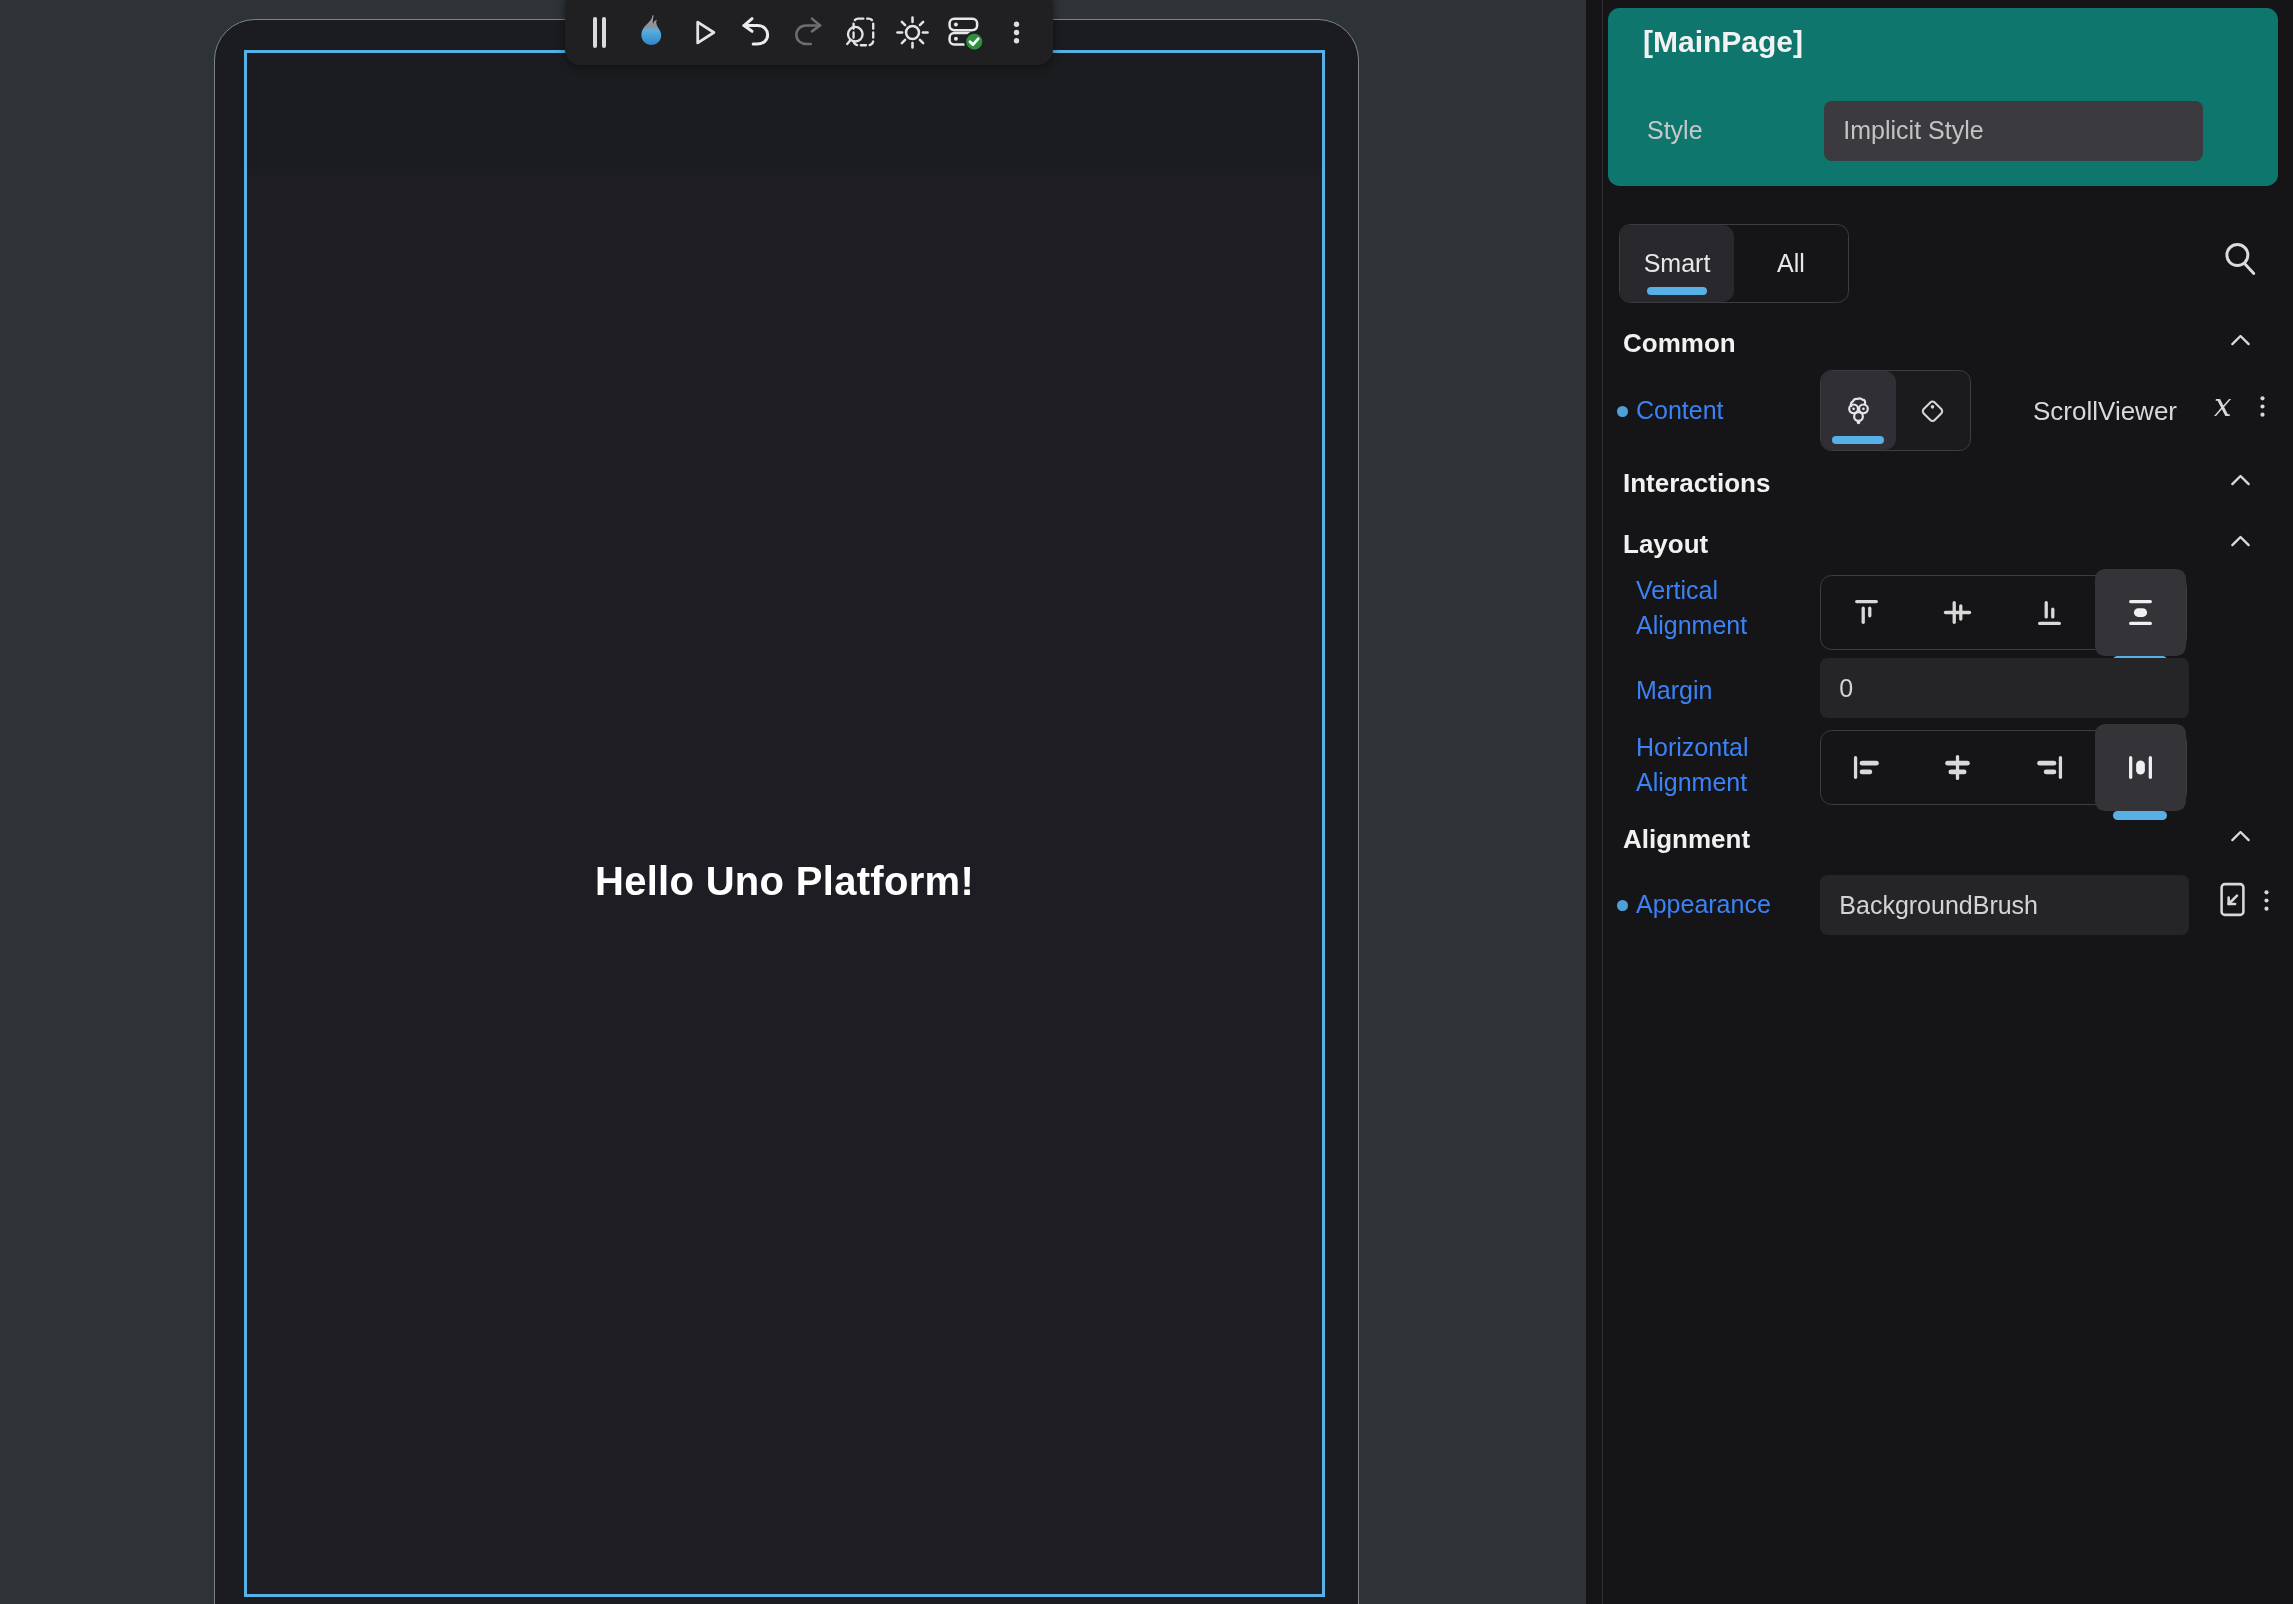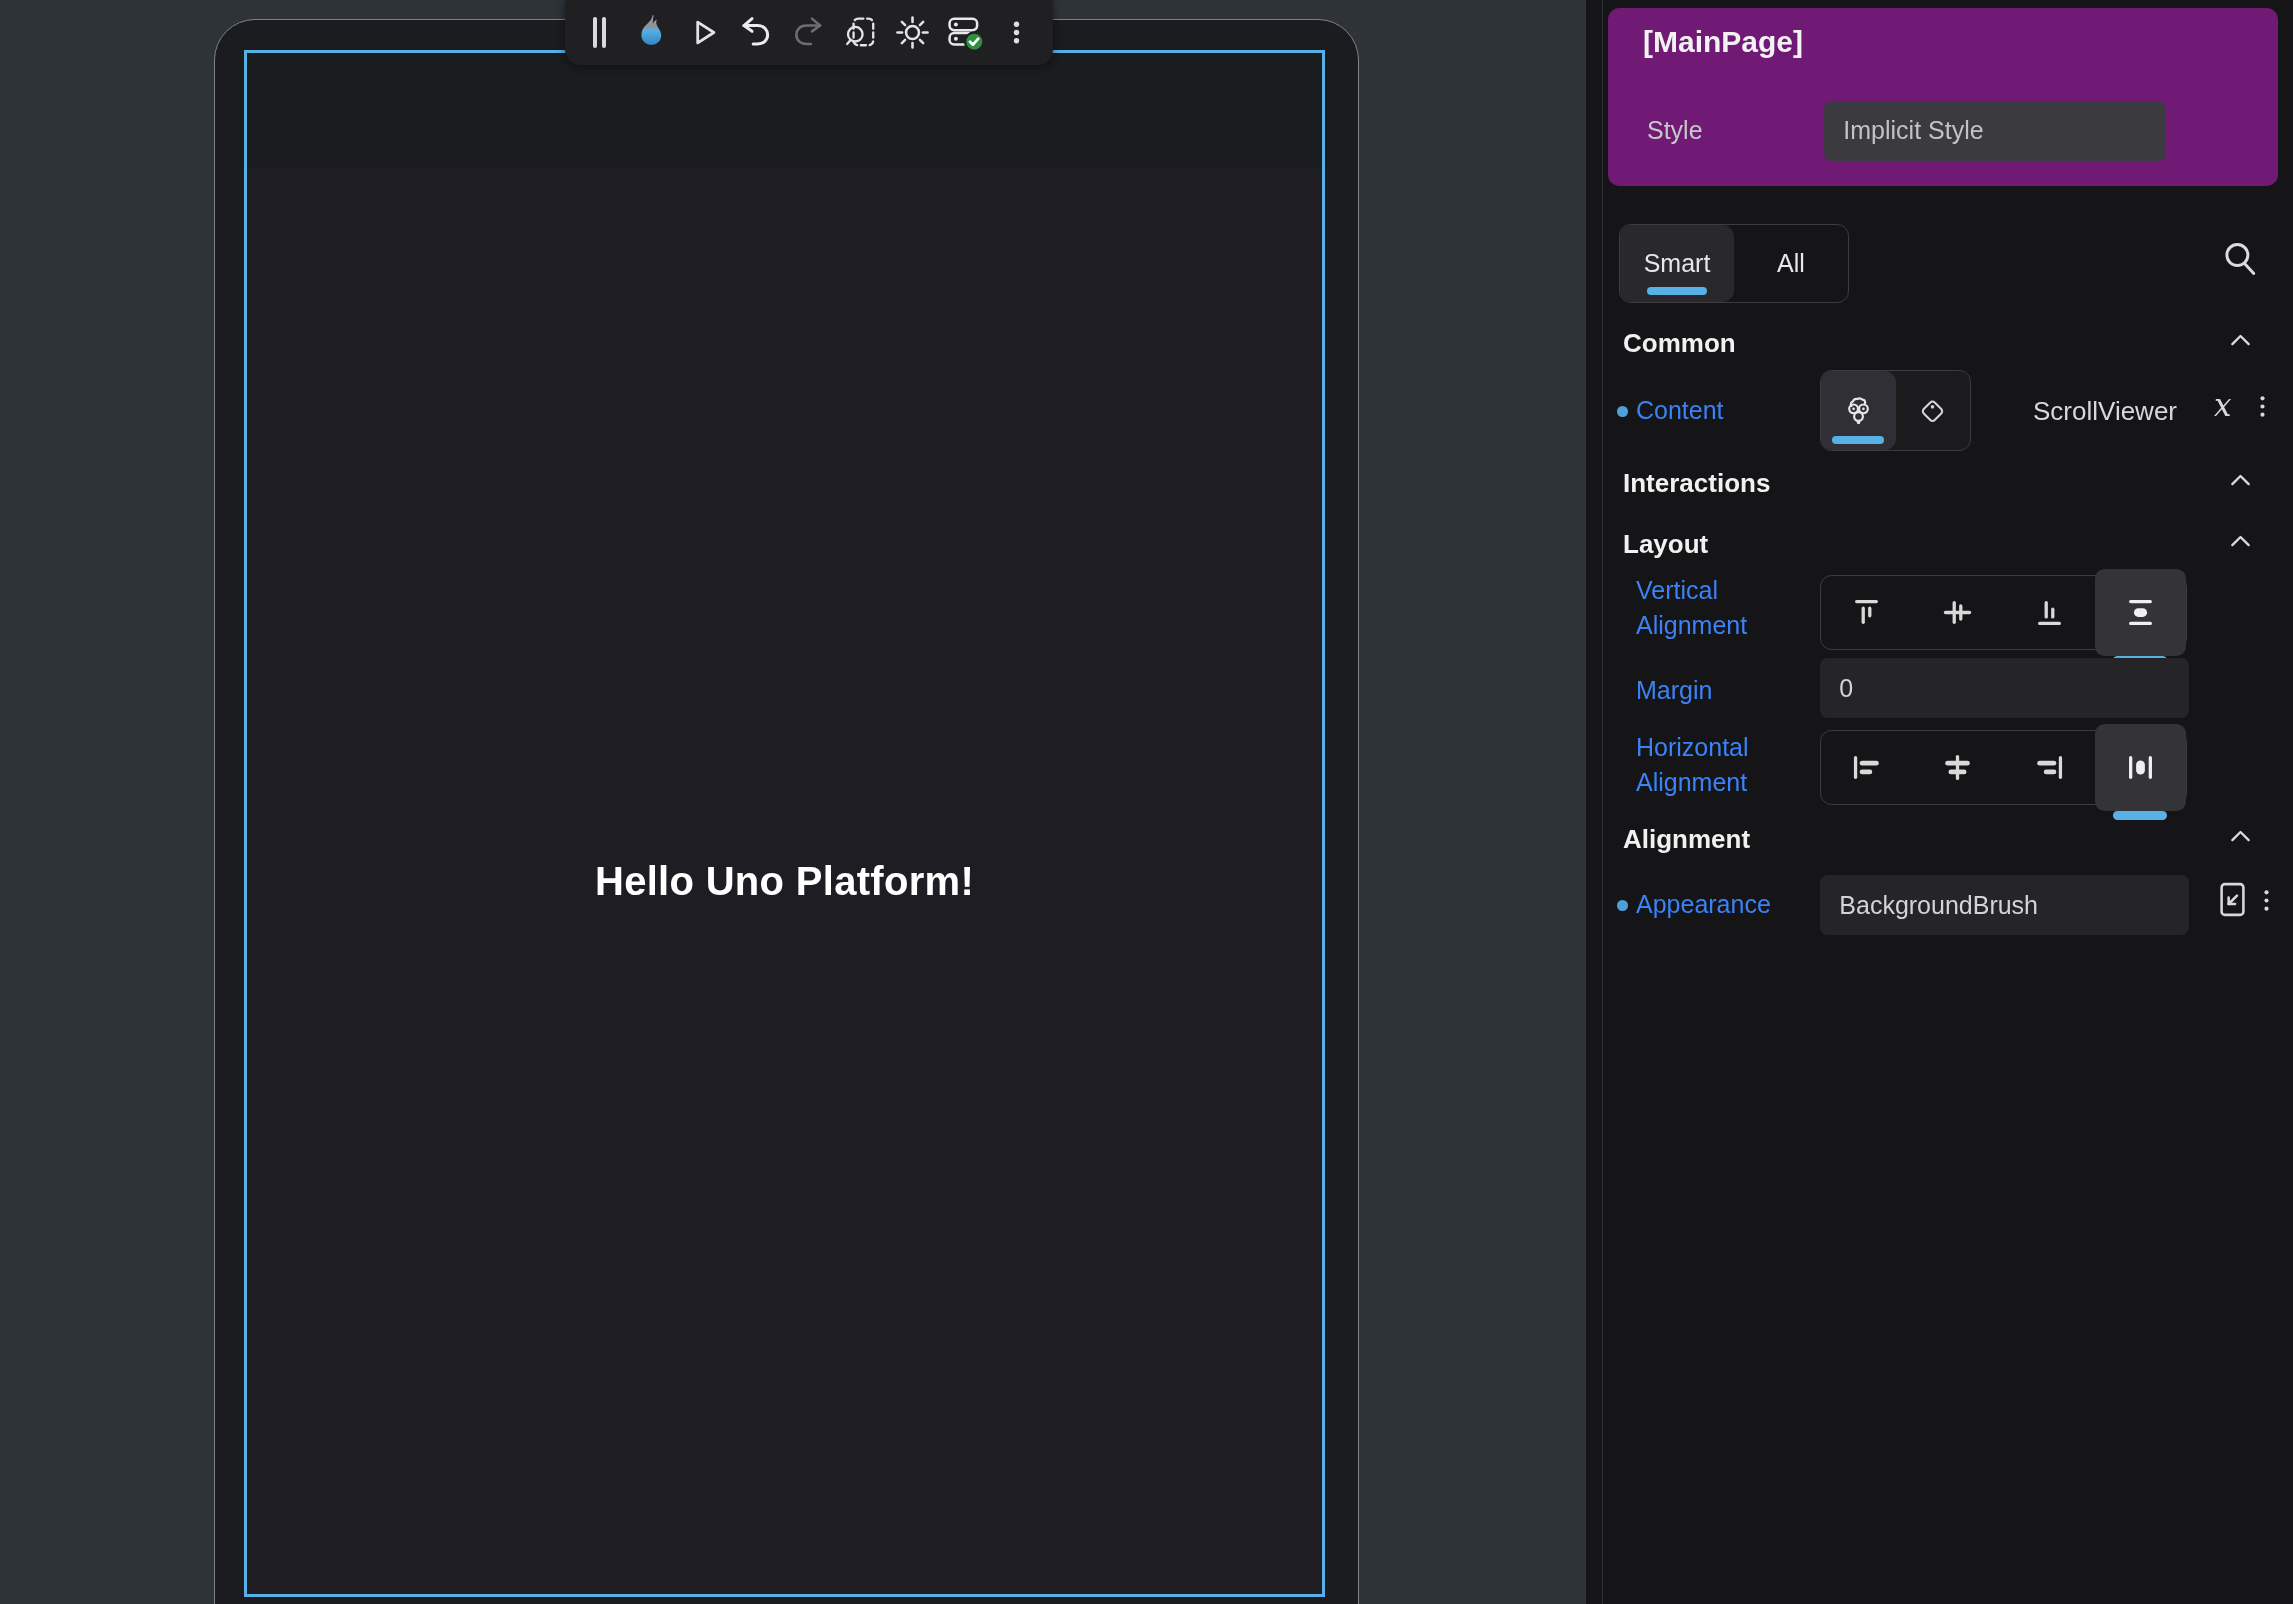--- a/index.html
+++ b/index.html
@@ -42,26 +42,26 @@
   .tb-item{width:42px;height:42px;display:flex;align-items:center;justify-content:center;cursor:pointer;}
   .tb-item svg{display:block;}
   .drag-bars{display:flex;gap:5.8px;}
   .drag-bars i{display:block;width:3.9px;height:31px;background:#dadadc;border-radius:1.9px;}
 
   
   .panel{left:1586px;top:0;width:707px;height:1605px;background:#151517;}
   .panel::before{content:"";position:absolute;left:16.4px;top:0;width:1px;height:100%;background:#2e3034;}
   .card{
     position:absolute;left:22px;top:7.7px;width:670px;height:178px;
-    background:#701a75;border-radius:11.6px;
+    background:#0f766e;border-radius:11.6px;
   }
   .card-title{position:absolute;left:35px;top:17.4px;font-size:30px;font-weight:bold;color:#f2f2f3;}
   .style-label{position:absolute;left:39px;top:108px;font-size:25px;color:#c7c8ca;}
   .style-field{
-    position:absolute;left:216px;top:93px;width:342px;height:60px;background:#3a3a3f;
+    position:absolute;left:216px;top:93px;width:379px;height:60px;background:#3a3a3f;
     border-radius:7.7px;display:flex;align-items:center;padding:0 19.3px;
     font-size:25px;color:#c2c3c5;cursor:text;
   }
 
   .tabs{
     position:absolute;left:33px;top:224px;width:230px;height:79px;
     border:1px solid #3c3c41;border-radius:11.6px;display:flex;overflow:hidden;
   }
   .tab{
     flex:1;display:flex;align-items:center;justify-content:center;position:relative;

